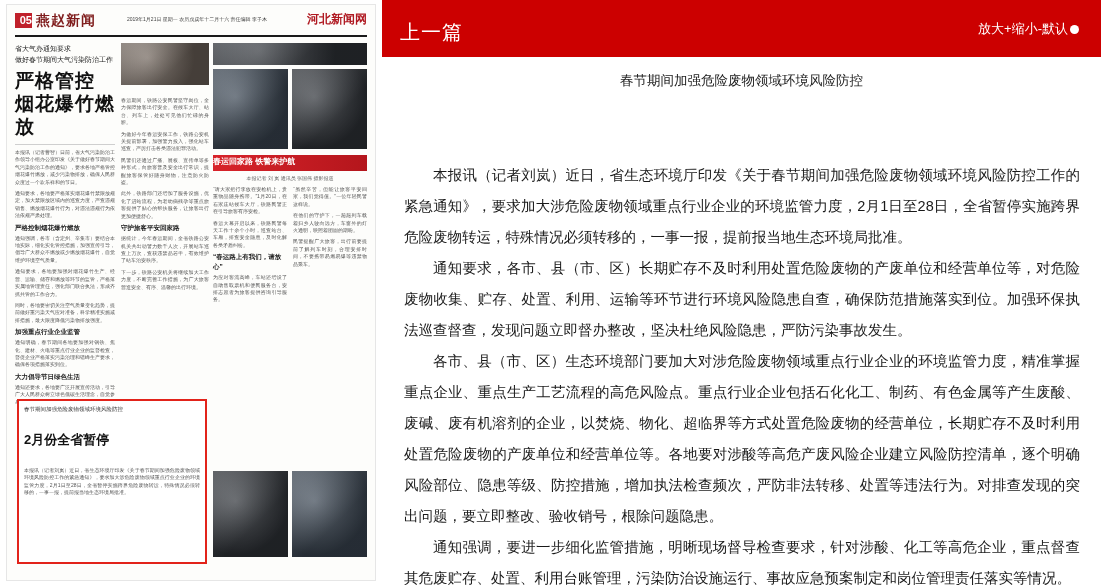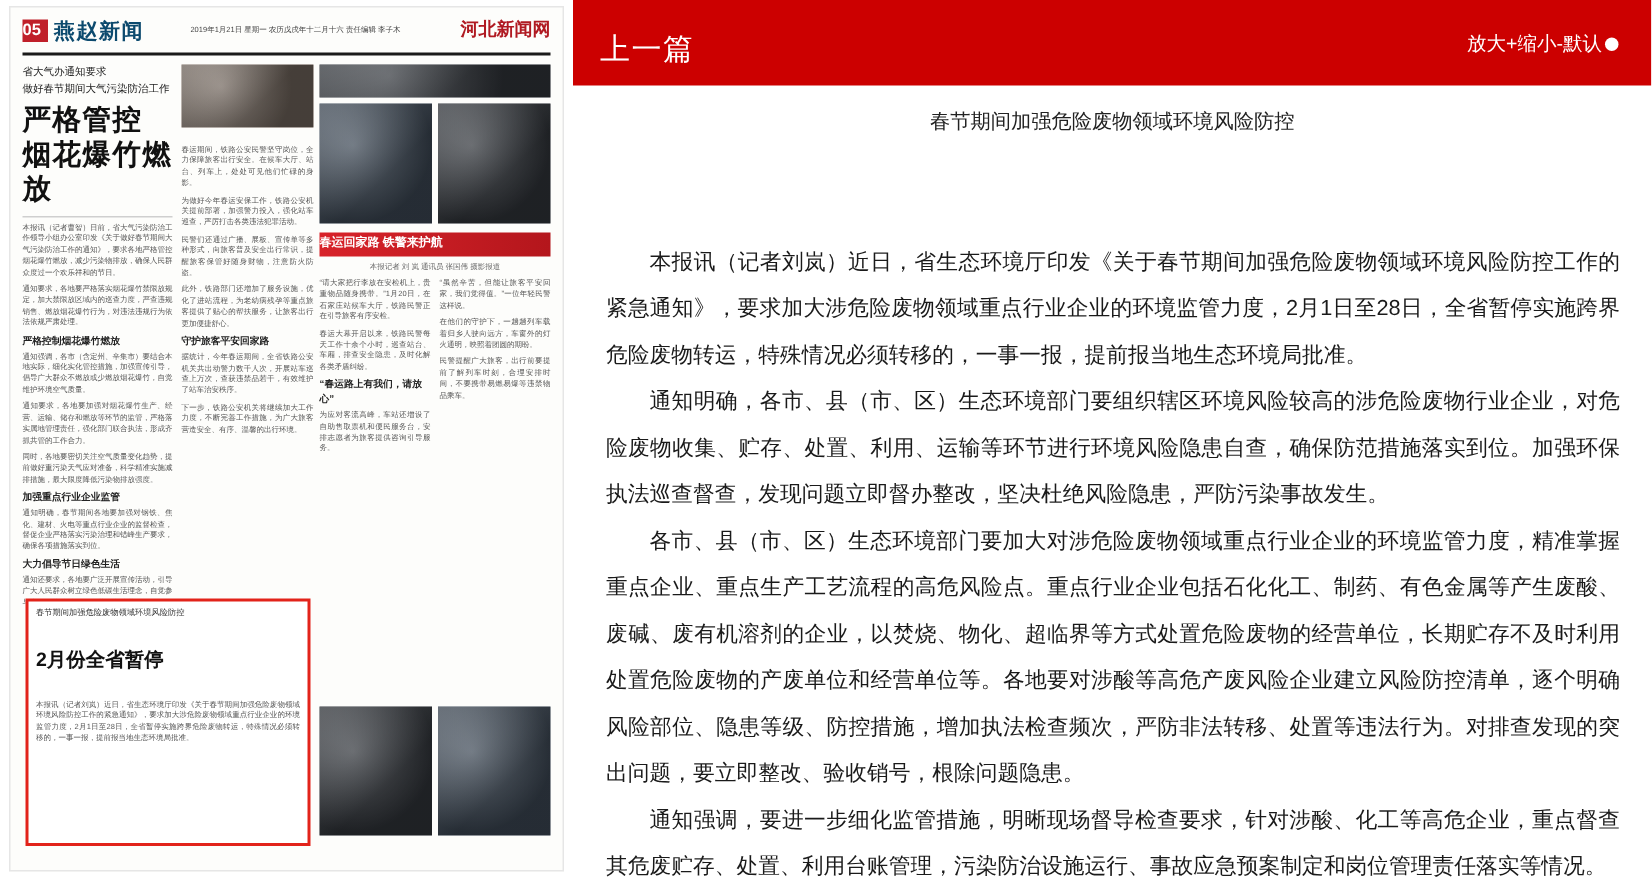--- a/index.html
+++ b/index.html
@@ -44,29 +44,29 @@
     box-sizing: border-box;
   }
   .mh-num {
     position: absolute;
     left: 0; top: 2px;
     width: 17px; height: 15px;
     background: #c0202a;
     color: #fff;
     font-size: 11px;
     line-height: 15px;
-    text-align: left;
+    text-align: right;
     font-weight: bold;
   }
   .mh-name {
     position: absolute;
     left: 21px; top: 1px;
     font-size: 14px;
     font-weight: bold;
-    color: #0c4a6e;
+    color: #7f1d1d;
     letter-spacing: 1px;
   }
   .mh-meta {
     position: absolute;
     right: 100px; top: 5px;
     font-size: 5px;
     color: #444;
     white-space: nowrap;
   }
   .mh-brand {
@@ -334,20 +334,20 @@
         <span>放大+</span>
         <span>缩小-</span>
         <span><span>默认</span><i class="circ-dot"></i></span>
       </div>
     </div>
 
     <div class="art-kicker">春节期间加强危险废物领域环境风险防控</div>
 
     <div class="art-body">
       <p>本报讯（记者刘岚）近日，省生态环境厅印发《关于春节期间加强危险废物领域环境风险防控工作的紧急通知》，要求加大涉危险废物领域重点行业企业的环境监管力度，2月1日至28日，全省暂停实施跨界危险废物转运，特殊情况必须转移的，一事一报，提前报当地生态环境局批准。</p>
-      <p>通知明确，各市、县（市、区）生态环境部门要组织辖区环境风险较高的涉危险废物行业企业，对危险废物收集、贮存、处置、利用、运输等环节进行环境风险隐患自查，确保防范措施落实到位。加强环保执法巡查督查，发现问题立即督办整改，坚决杜绝风险隐患，严防污染事故发生。</p>
+      <p>通知要求，各市、县（市、区）长期贮存不及时利用处置危险废物的产废单位和经营单位等，对危险废物收集、贮存、处置、利用、运输等环节进行环境风险隐患自查，确保防范措施落实到位。加强环保执法巡查督查，发现问题立即督办整改，坚决杜绝风险隐患，严防污染事故发生。</p>
       <p>各市、县（市、区）生态环境部门要加大对涉危险废物领域重点行业企业的环境监管力度，精准掌握重点企业、重点生产工艺流程的高危风险点。重点行业企业包括石化化工、制药、有色金属等产生废酸、废碱、废有机溶剂的企业，以焚烧、物化、超临界等方式处置危险废物的经营单位，长期贮存不及时利用处置危险废物的产废单位和经营单位等。各地要对涉酸等高危产废风险企业建立风险防控清单，逐个明确风险部位、隐患等级、防控措施，增加执法检查频次，严防非法转移、处置等违法行为。对排查发现的突出问题，要立即整改、验收销号，根除问题隐患。</p>
       <p>通知强调，要进一步细化监管措施，明晰现场督导检查要求，针对涉酸、化工等高危企业，重点督查其危废贮存、处置、利用台账管理，污染防治设施运行、事故应急预案制定和岗位管理责任落实等情况。</p>
     </div>
 
   </div>
 
 </div>
 
 </body></html>

